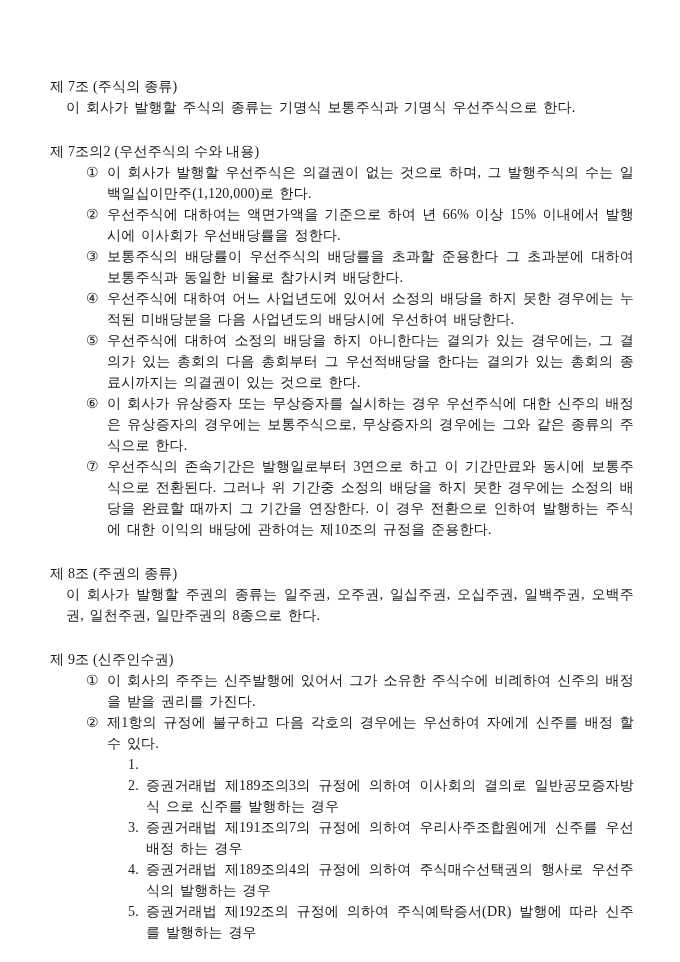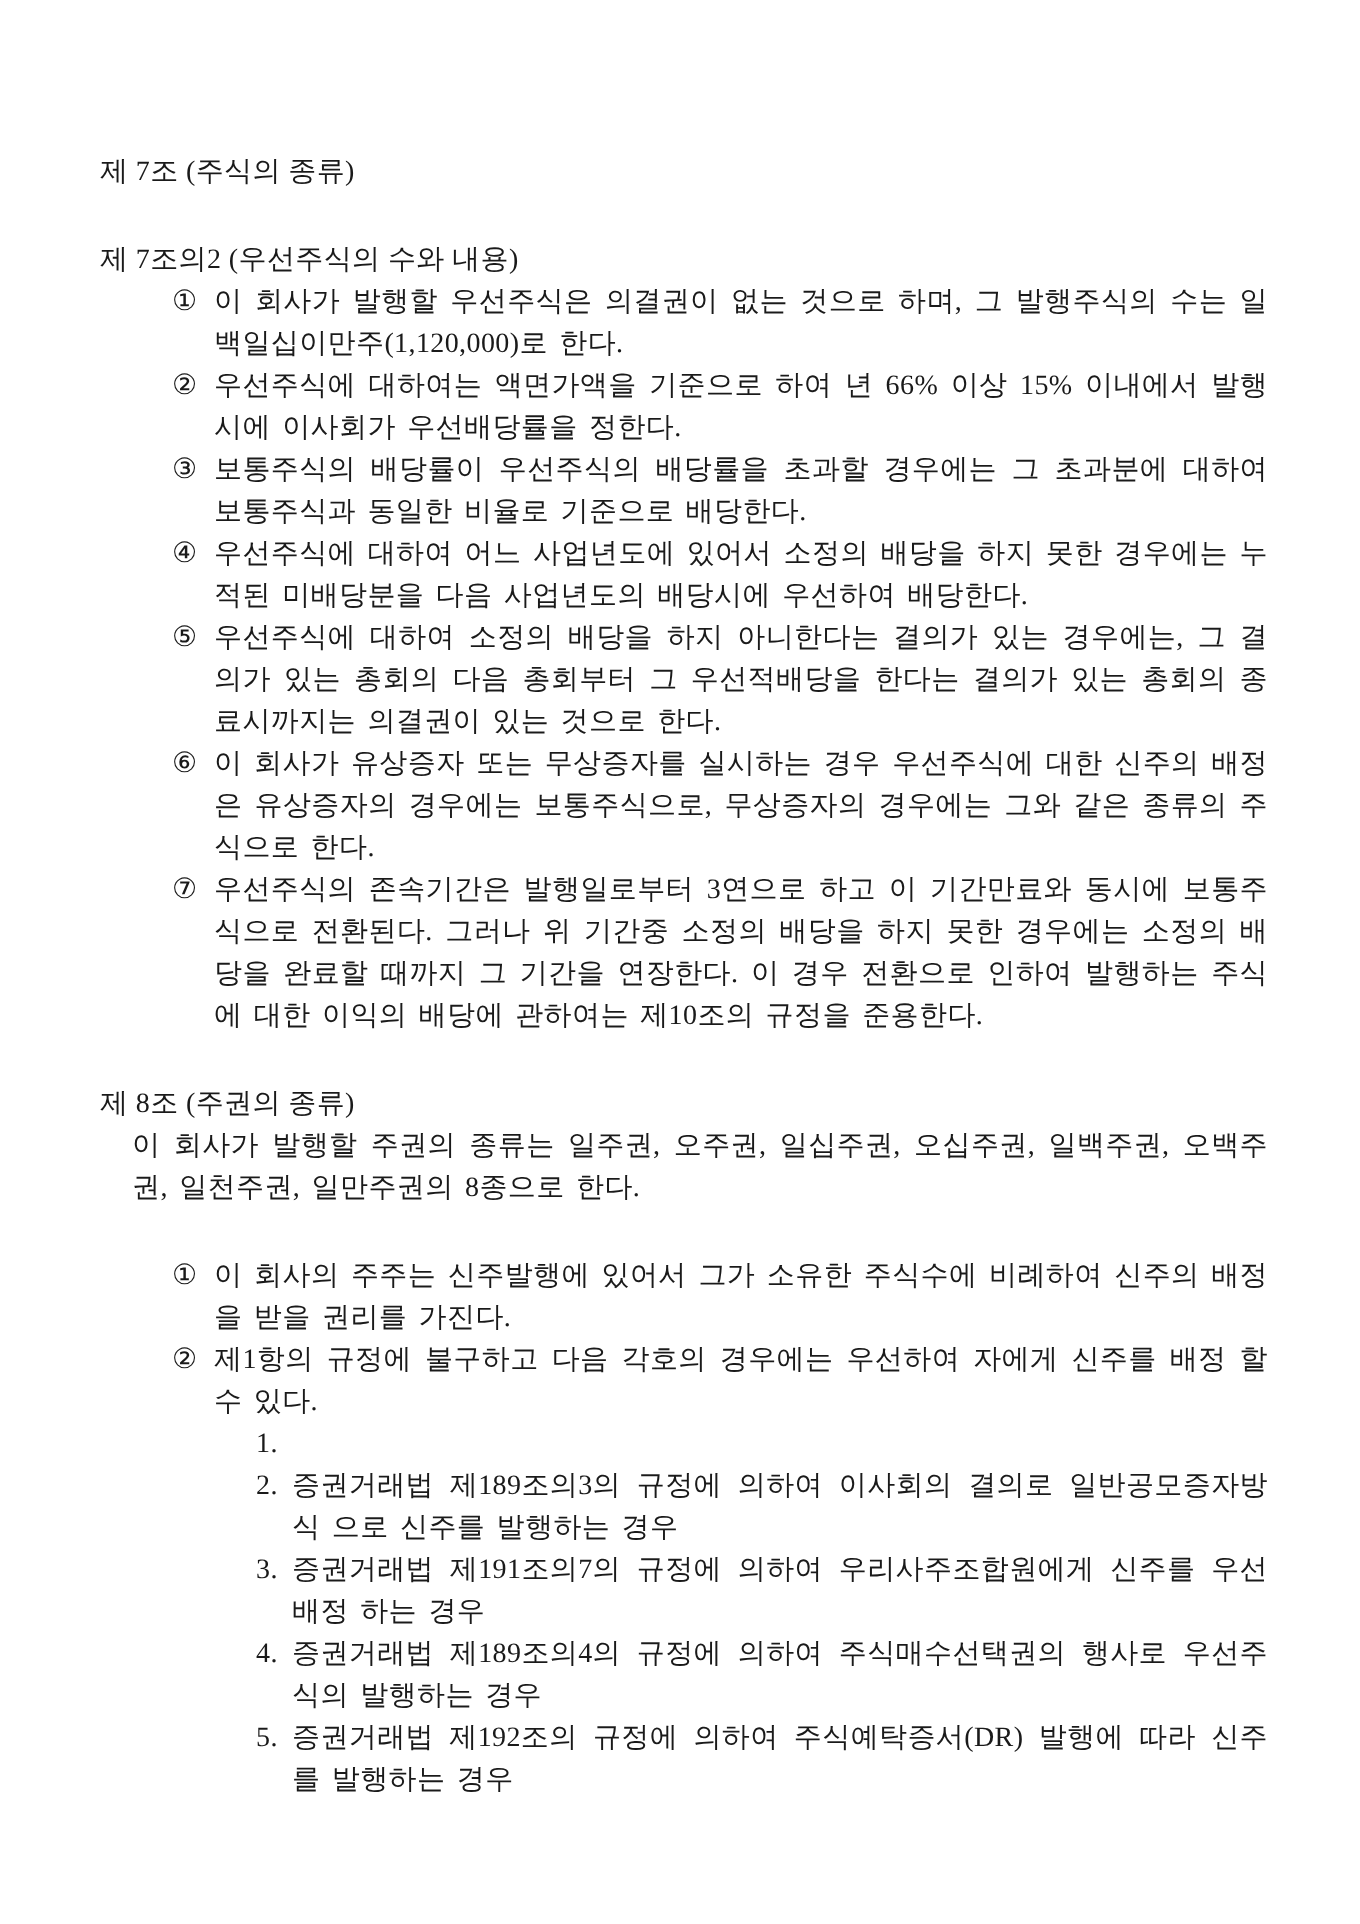--- a/index.html
+++ b/index.html
@@ -65,34 +65,35 @@
     word-spacing: 2px;
   }
 </style>
 </head>
 <body>
 
 <main class="page">
   <div id="articles">
       <section class="article">
         <h2 class="heading">제 7조 (주식의 종류)</h2>
+        <div class="row-body">이 회사가 발행할 주식의 종류는 기명식 보통주식과 기명식 우선주식으로 한다.</div>
       </section>
       <section class="article">
         <h2 class="heading">제 7조의2 (우선주식의 수와 내용)</h2>
         <div class="row-item">
           <span class="marker">①</span>
           <span class="itext">이 회사가 발행할 우선주식은 의결권이 없는 것으로 하며, 그 발행주식의 수는 일백일십이만주(1,120,000)로 한다.</span>
         </div>
         <div class="row-item">
           <span class="marker">②</span>
           <span class="itext">우선주식에 대하여는 액면가액을 기준으로 하여 년 66% 이상 15% 이내에서 발행시에 이사회가 우선배당률을 정한다.</span>
         </div>
         <div class="row-item">
           <span class="marker">③</span>
-          <span class="itext">보통주식의 배당률이 우선주식의 배당률을 초과할 경우에는 그 초과분에 대하여 보통주식과 동일한 비율로 기준으로 배당한다.</span>
+          <span class="itext">보통주식의 배당률이 우선주식의 배당률을 초과할 준용한다 그 초과분에 대하여 보통주식과 동일한 비율로 참가시켜 배당한다.</span>
         </div>
         <div class="row-item">
           <span class="marker">④</span>
           <span class="itext">우선주식에 대하여 어느 사업년도에 있어서 소정의 배당을 하지 못한 경우에는 누적된 미배당분을 다음 사업년도의 배당시에 우선하여 배당한다.</span>
         </div>
         <div class="row-item">
           <span class="marker">⑤</span>
           <span class="itext">우선주식에 대하여 소정의 배당을 하지 아니한다는 결의가 있는 경우에는, 그 결의가 있는 총회의 다음 총회부터 그 우선적배당을 한다는 결의가 있는 총회의 종료시까지는 의결권이 있는 것으로 한다.</span>
         </div>
         <div class="row-item">
@@ -102,20 +103,21 @@
         <div class="row-item">
           <span class="marker">⑦</span>
           <span class="itext">우선주식의 존속기간은 발행일로부터 3연으로 하고 이 기간만료와 동시에 보통주식으로 전환된다. 그러나 위 기간중 소정의 배당을 하지 못한 경우에는 소정의 배당을 완료할 때까지 그 기간을 연장한다. 이 경우 전환으로 인하여 발행하는 주식에 대한 이익의 배당에 관하여는 제10조의 규정을 준용한다.</span>
         </div>
       </section>
       <section class="article">
         <h2 class="heading">제 8조 (주권의 종류)</h2>
         <div class="row-body">이 회사가 발행할 주권의 종류는 일주권, 오주권, 일십주권, 오십주권, 일백주권, 오백주권, 일천주권, 일만주권의 8종으로 한다.</div>
       </section>
       <section class="article">
+        <h2 class="heading">제 9조 (신주인수권)</h2>
         <div class="row-item">
           <span class="marker">①</span>
           <span class="itext">이 회사의 주주는 신주발행에 있어서 그가 소유한 주식수에 비례하여 신주의 배정을 받을 권리를 가진다.</span>
         </div>
         <div class="row-item">
           <span class="marker">②</span>
           <span class="itext">제1항의 규정에 불구하고 다음 각호의 경우에는 우선하여 자에게 신주를 배정 할 수 있다.</span>
         </div>
         <div class="row-sub">
           <span class="marker">1.</span>

